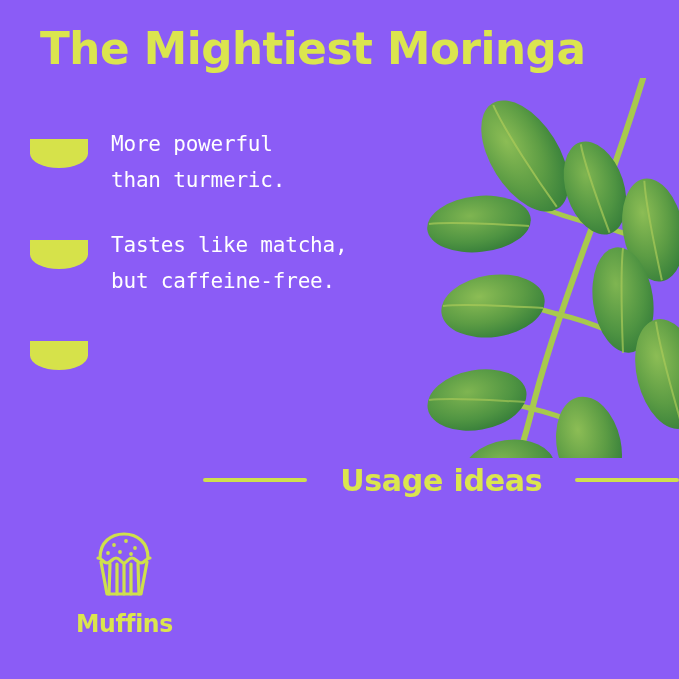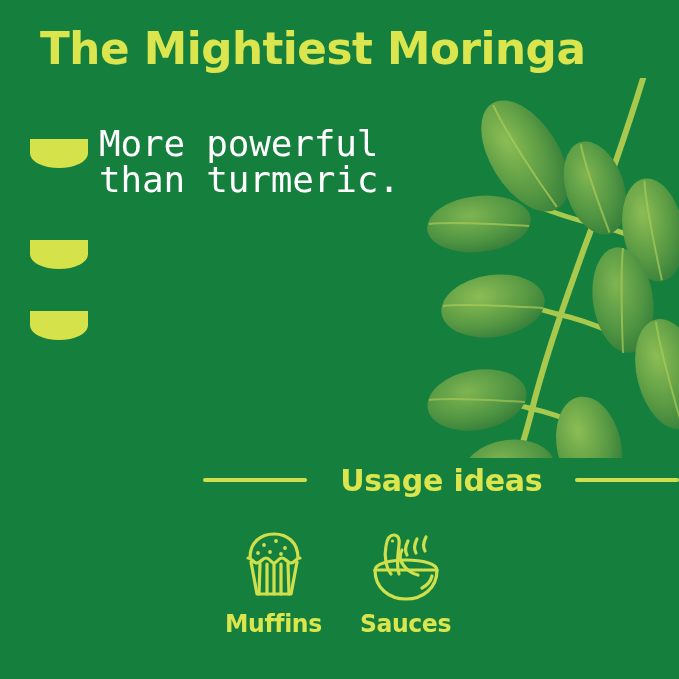--- a/index.html
+++ b/index.html
@@ -5,21 +5,21 @@
   html,body{margin:0;padding:0;}
   body{
     width:679px;height:679px;
     background:#0a5c46;
     font-family:"Liberation Sans",sans-serif;
     overflow:hidden;
   }
   .poster{
     position:relative;
     width:679px;height:679px;
-    background:#15803d;
+    background:#8b5cf6;
     overflow:hidden;
   }
 
   
   .leaf-art{
     position:absolute;
     right:-6px;top:78px;
     width:268px;height:380px;
     pointer-events:none;
   }
@@ -50,23 +50,23 @@
     margin-bottom:29px;
   }
   .bullet{
     flex:0 0 auto;
     width:58px;height:29px;
     background:#d6e24a;
     border-radius:0 0 58px 58px / 0 0 29px 29px;
     margin-top:13px;
   }
   .benefit-text{
-    margin-left:11px;
+    margin-left:23px;
     font-family:"DejaVu Sans Mono","Liberation Mono",monospace;
-    font-size:36px;
+    font-size:21px;
     line-height:36px;
     color:#ffffff;
     letter-spacing:-0.2px;
     white-space:pre-line;
   }
 
   
   .usage-head{
     position:absolute;
     left:0;top:462px;
@@ -91,21 +91,21 @@
     transform:scaleX(0.97);
     white-space:nowrap;
   }
 
   
   .usage-row{
     position:absolute;
     left:58px;top:522px;
     width:563px;
     display:flex;
-    justify-content:center;
+    justify-content:flex-start;
     align-items:flex-end;
   }
   .usage-item{
     width:132px;
     display:flex;
     flex-direction:column;
     align-items:center;
   }
   .usage-icon{
     height:80px;
@@ -201,20 +201,22 @@
   <div class="benefits">
 
     <div class="benefit">
       <div class="bullet"></div>
       <div class="benefit-text">More powerful
 than turmeric.</div>
     </div>
 
     <div class="benefit">
       <div class="bullet"></div>
+      <div class="benefit-text">Tastes like matcha,
+but caffeine-free.</div>
     </div>
 
     <div class="benefit">
       <div class="bullet"></div>
     </div>
 
   </div>
 
   <div class="usage-head">
     <div class="rule left"></div>
@@ -240,36 +242,18 @@
             <circle cx="49" cy="22" r="1.9"></circle>
               <circle cx="34" cy="26" r="1.9"></circle>
             <circle cx="45" cy="28" r="1.9"></circle>
               <circle cx="22" cy="27" r="1.9"></circle>
           </g>
         </svg>
       </div>
       <div class="usage-label">Muffins</div>
     </div>
 
-    <div class="usage-item">
-      <div class="usage-icon">
-        <svg width="80" height="76" viewBox="0 0 80 76">
-          <g stroke="#cfe04c" stroke-width="3.2" fill="none" stroke-linecap="round" stroke-linejoin="round">
-            <path d="M9 44 C9 62 23 73 40 73 C57 73 71 62 71 44 Z"></path>
-            <path d="M9 44 C9 38 23 34 40 34 C57 34 71 38 71 44"></path>
-            <path d="M56 62 C62 59 65 54 66 50"></path>
-            <path d="M25 48 C20 42 18 30 20 20 C21 13 24 9 28 9 C32 9 34 13 33 19 C32 28 30 40 33 48"></path>
-            <circle cx="26.5" cy="15" r="1.6" fill="#cfe04c" stroke="none"></circle>
-            <path d="M36 24 C33 29 34 35 38 40 C42 45 48 48 52 49"></path>
-            <path d="M41 29 C38 24 40 19 42 15"></path>
-            <path d="M50 27 C47 22 49 17 51 13"></path>
-            <path d="M59 25 C56 20 58 15 60 11"></path>
-          </g>
-        </svg>
-      </div>
-      <div class="usage-label">Sauces</div>
-    </div>
 
 
 
   </div>
 
 </div>
 
 </body></html>

